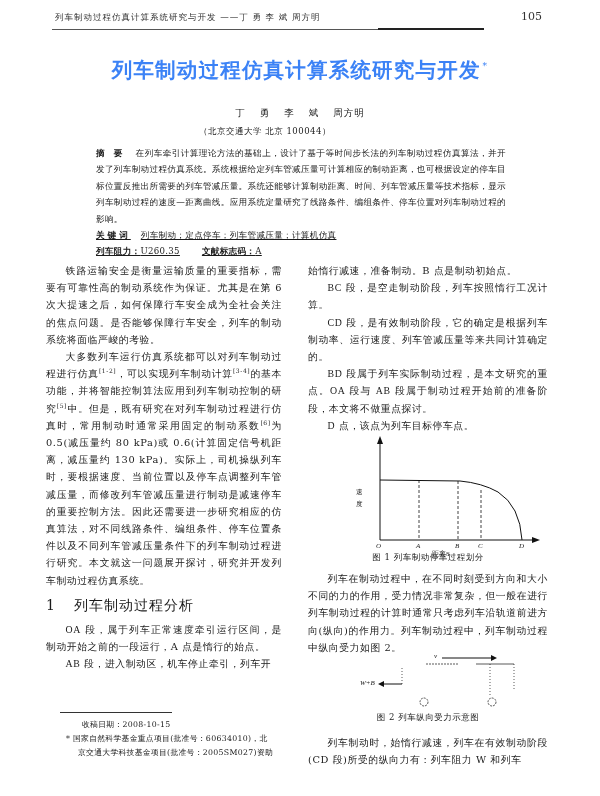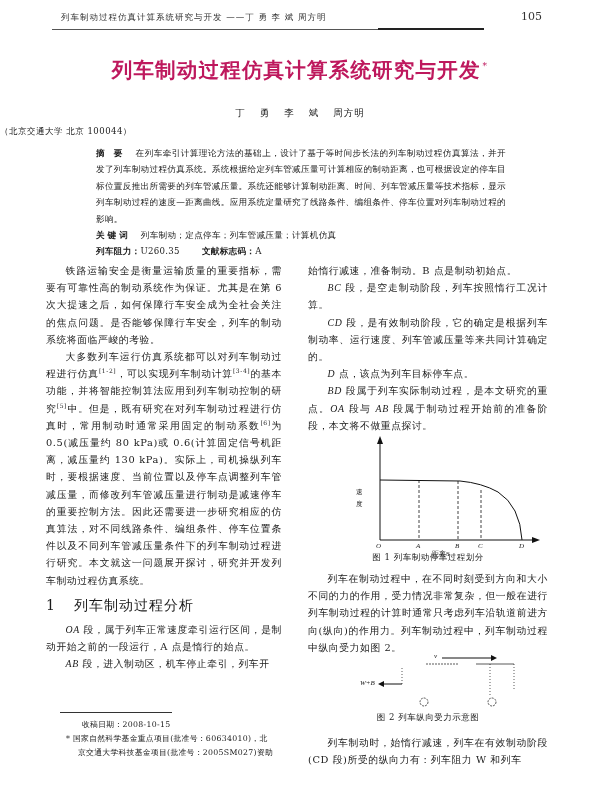--- a/index.html
+++ b/index.html
@@ -3,56 +3,56 @@
   <meta charset="utf-8">
   <style>
     * { margin: 0; padding: 0; box-sizing: border-box; }
     html, body { width: 600px; height: 796px; background: #ffffff; overflow: hidden; }
     body { font-family: "DejaVu Serif", "Liberation Serif", serif; color: #1a1a1a; position: relative; }
 
     .running-header {
       position: absolute; left: 52px; top: 8px; width: 492px; height: 20px;
       font-size: 8.5px; color: #333; letter-spacing: 1px;
     }
-    .running-header .rh-title { position: absolute; left: 9px; top: 4px; }
+    .running-header .rh-title { position: absolute; left: 3px; top: 4px; }
     .running-header .rh-page { position: absolute; right: 2px; top: 2px; font-size: 11px; letter-spacing: 0; }
     .header-rule { position: absolute; left: 52px; top: 29px; width: 432px; height: 1px; background: #555; }
     .header-rule-thick { position: absolute; left: 378px; top: 28px; width: 106px; height: 2px; background: #222; }
 
     .title {
       position: absolute; left: 0; top: 56px; width: 600px; text-align: center;
-      font-size: 20.5px; font-weight: bold; letter-spacing: 1.2px; color: #be185d;
+      font-size: 20.5px; font-weight: bold; letter-spacing: 1.2px; color: #3b82f6;
     }
     .title sup { font-size: 9px; font-weight: normal; vertical-align: super; margin-left: 2px; }
 
     .authors {
       position: absolute; left: 0; top: 107px; width: 600px; text-align: center;
       font-size: 9.5px; word-spacing: 10px; letter-spacing: 1px;
     }
     .affiliation {
-      position: absolute; left: 0; top: 126px; width: 530px; 
+      position: absolute; left: 0; top: 126px; width: 530px; text-align: center;
       font-size: 8.5px; letter-spacing: 0.5px;
     }
 
     .abstract {
       position: absolute; left: 96px; top: 145px; width: 410px;
       font-size: 8.6px; line-height: 16.4px; text-align: justify; letter-spacing: 0.3px;
     }
     .abstract .label { font-weight: bold; margin-right: 10px; letter-spacing: 3px; }
-    .meta-line { font-size: 8.6px; line-height: 16.4px; }
+    .meta-line { font-size: 8.6px; line-height: 16.4px; text-decoration: underline; }
     .meta-line .label { font-weight: bold; margin-right: 10px; }
     .meta-line .gap { display: inline-block; width: 22px; }
 
     .col { position: absolute; font-size: 9.8px; line-height: 17.2px; text-align: justify; letter-spacing: 0.6px; }
     .col-left { left: 46px; top: 262px; width: 236px; }
     .col-right { left: 308px; top: 262px; width: 240px; }
     .col p { text-indent: 2em; }
     .col p.noindent { text-indent: 0; }
     .col sup { font-size: 6px; vertical-align: super; line-height: 0; }
-    .it { font-style: italic; font-family: "Liberation Serif", serif; }
+    .it { font-family: "Liberation Serif", serif; }
 
     .section-heading {
       font-size: 14px; line-height: 24px; margin: 4px 0 4px 0; letter-spacing: 1px; text-indent: 0 !important;
     }
     .section-heading .num { margin-right: 18px; }
 
     .footnote-rule { position: absolute; left: 60px; top: 712px; width: 112px; height: 1px; background: #333; }
     .footnotes { position: absolute; left: 64px; top: 718px; width: 236px; font-size: 7.8px; line-height: 14px; letter-spacing: 0.3px; }
     .footnotes .fn-recv { padding-left: 18px; }
     .footnotes .fn-star { padding-left: 2px; }
@@ -100,22 +100,22 @@
 <div class="footnotes">
   <div class="fn-recv">收稿日期：2008-10-15</div>
   <div class="fn-star">* 国家自然科学基金重点项目(批准号：60634010)，北</div>
   <div class="fn-cont">京交通大学科技基金项目(批准号：2005SM027)资助</div>
 </div>
 
 <div class="col col-right">
   <p class="noindent">始惰行减速，准备制动。B 点是制动初始点。</p>
   <p><span class="it">BC</span><span> 段，是空走制动阶段，列车按照惰行工况计算。</span></p>
   <p><span class="it">CD</span><span> 段，是有效制动阶段，它的确定是根据列车制动率、运行速度、列车管减压量等来共同计算确定的。</span></p>
+  <p><span class="it">BD</span><span> 段属于列车实际制动过程，是本文研究的重点。</span><span class="it">OA</span><span> 段与 </span><span class="it">AB</span><span> 段属于制动过程开始前的准备阶段，本文将不做重点探讨。</span></p>
   <p><span class="it">D</span><span> 点，该点为列车目标停车点。</span></p>
-  <p><span class="it">BD</span><span> 段属于列车实际制动过程，是本文研究的重点。</span><span class="it">OA</span><span> 段与 </span><span class="it">AB</span><span> 段属于制动过程开始前的准备阶段，本文将不做重点探讨。</span></p>
 </div>
 
 <div class="figure1">
   <svg width="190" height="118" viewBox="0 0 190 118">
 
     <line x1="28" y1="104" x2="28" y2="4" stroke="#111" stroke-width="1"></line>
     <polygon points="25,8 28,0 31,8" fill="#111"></polygon>
 
     <line x1="28" y1="104" x2="184" y2="104" stroke="#111" stroke-width="1"></line>
     <polygon points="180,101 188,104 180,107" fill="#111"></polygon>

